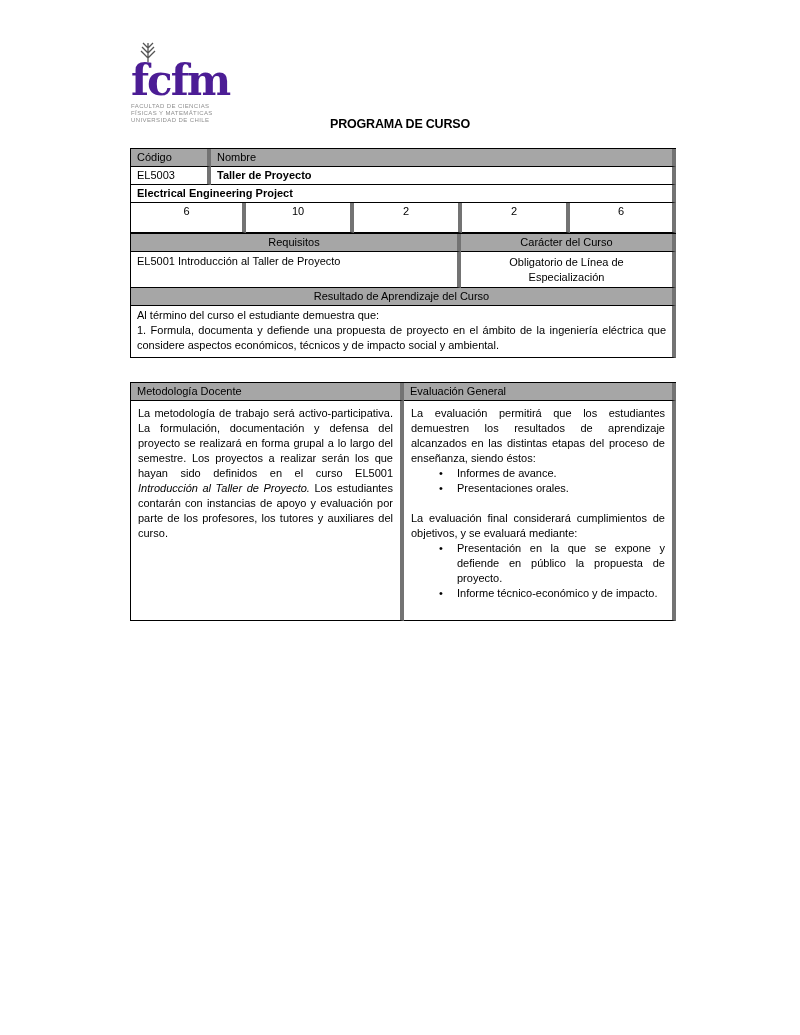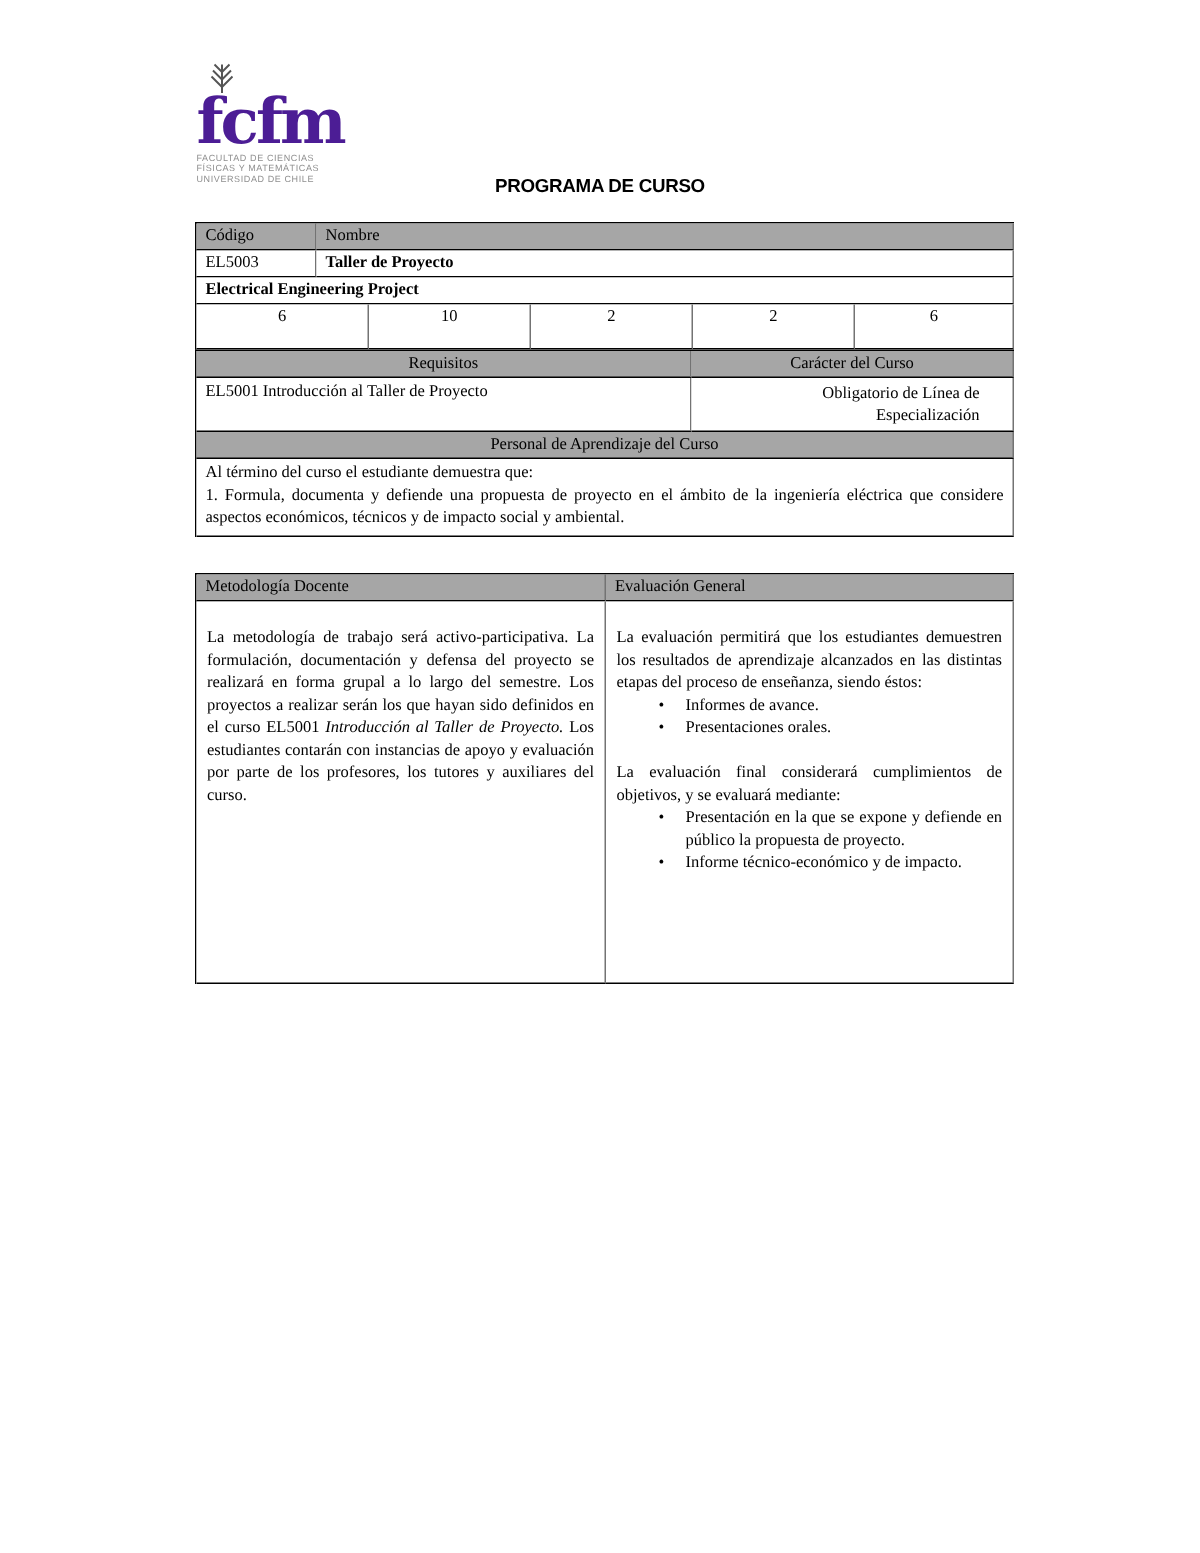--- a/index.html
+++ b/index.html
@@ -14,21 +14,21 @@
   .logo-caption { margin-top:2px; font-size:6px; line-height:7px; letter-spacing:0.4px; color:#8f8f8f; }
 
   
   .doc-title { position:absolute; top:117px; left:0; width:100%; text-align:center; font-size:12.5px; font-weight:bold; letter-spacing:-0.2px; }
 
   
   .content { position:absolute; left:130px; top:148px; width:546px; font-size:11px; }
 
   .tbl { border-top:1px solid #000; border-left:1px solid #000; }
   .row { display:flex; }
-  .cell { border-right:1px solid #737373; border-bottom:1px solid #000; padding:2px 6px; font-size:11px; line-height:13px; background:#fff;font-family:Liberation Serif, serif; }
+  .cell { border-right:4px solid #737373; border-bottom:1px solid #000; padding:2px 6px; font-size:11px; line-height:13px; background:#fff; }
   .hdr { background:#a6a6a6; }
   .bold { font-weight:bold; }
   .italic { font-style:italic; }
   .center { text-align:center; }
   .flex1 { flex:1 1 auto; }
   .just { text-align:justify; }
 
   .w-codigo { width:80px; flex:0 0 80px; }
 
   .hh { height:33px; display:flex; align-items:center; justify-content:center; text-align:center; }
@@ -36,28 +36,28 @@
   .w-h0 { width:115px; flex:0 0 115px; }
   .w-h1 { width:108px; flex:0 0 108px; }
   .w-h2 { width:108px; flex:0 0 108px; }
   .w-h3 { width:108px; flex:0 0 108px; }
   .w-h4 { width:107px; flex:1 1 auto; }
 
   .tbl-req { }
   .w-req { width:330px; flex:0 0 330px; }
   .w-car { width:216px; flex:1 1 auto; }
   .req-row .cell { min-height:36px; padding-top:3px; }
-  .car-val { display:flex; align-items:flex-start; justify-content:center; text-align:right; }
+  .car-val { display:flex; align-items:flex-start; justify-content:center; text-align:center; }
   .car-val .inner { max-width:170px; line-height:15px; }
   .resultado-body { min-height:52px; line-height:15px; }
 
   .tbl-meth { margin-top:24px; }
   .w-half { width:273px; flex:0 0 273px; }
   .w-half:last-child { flex:1 1 auto; }
-  .meth-body, .eval-body { height:255px; line-height:15px; padding:17px 7px; }
+  .meth-body, .eval-body { height:220px; line-height:15px; padding:5px 7px; }
   .bullet-row { display:flex; padding-left:28px; }
   .bullet-glyph { width:18px; flex:0 0 18px; }
   .bullet-text { flex:1 1 auto; text-align:justify; }
   .eval-mid { margin-top:15px; }
 </style>
 </head>
 <body>
 
 <div class="page">
 
@@ -103,21 +103,21 @@
         <div class="cell hdr center w-req">Requisitos</div>
         <div class="cell hdr center w-car">Carácter del Curso</div>
       </div>
       <div class="row req-row">
         <div class="cell w-req">EL5001 Introducción al Taller de Proyecto</div>
         <div class="cell w-car car-val">
           <div class="inner">Obligatorio de Línea de Especialización</div>
         </div>
       </div>
       <div class="row">
-        <div class="cell hdr center flex1">Personal de Aprendizaje del Curso</div>
+        <div class="cell hdr center flex1">Resultado de Aprendizaje del Curso</div>
       </div>
       <div class="row">
         <div class="cell flex1 resultado-body">
           <div>Al término del curso el estudiante demuestra que:</div>
           <div class="just">1. Formula, documenta y defiende una propuesta de proyecto en el ámbito de la ingeniería eléctrica que considere aspectos económicos, técnicos y de impacto social y ambiental.</div>
         </div>
       </div>
     </div>
 
     <div class="tbl tbl-meth">

